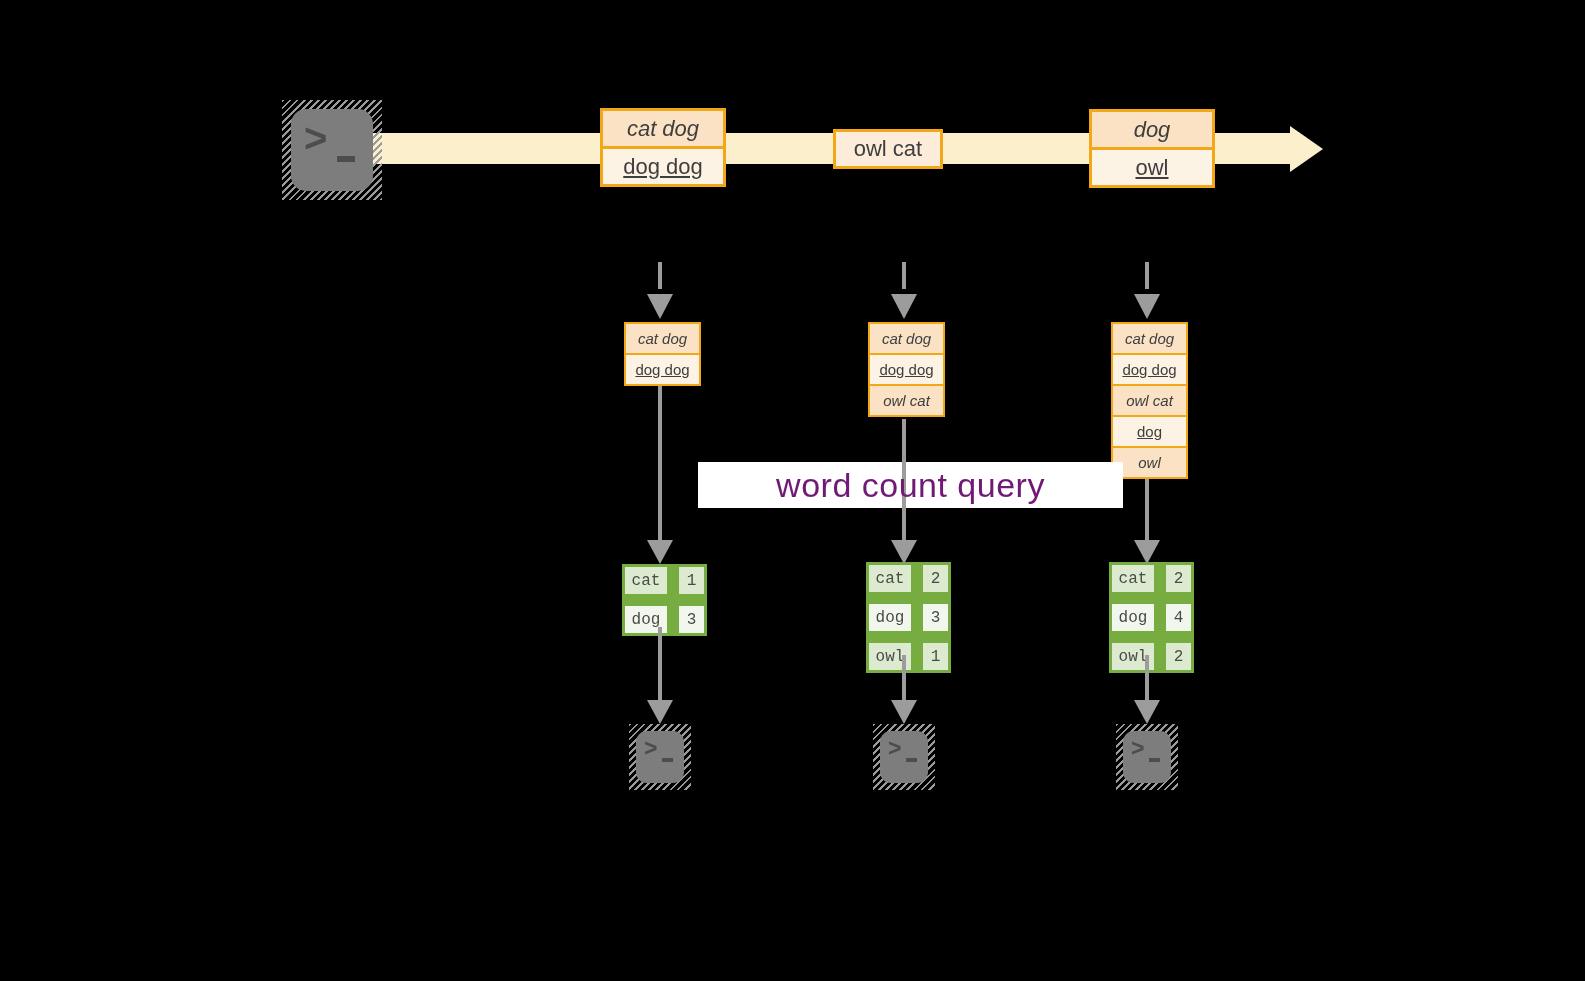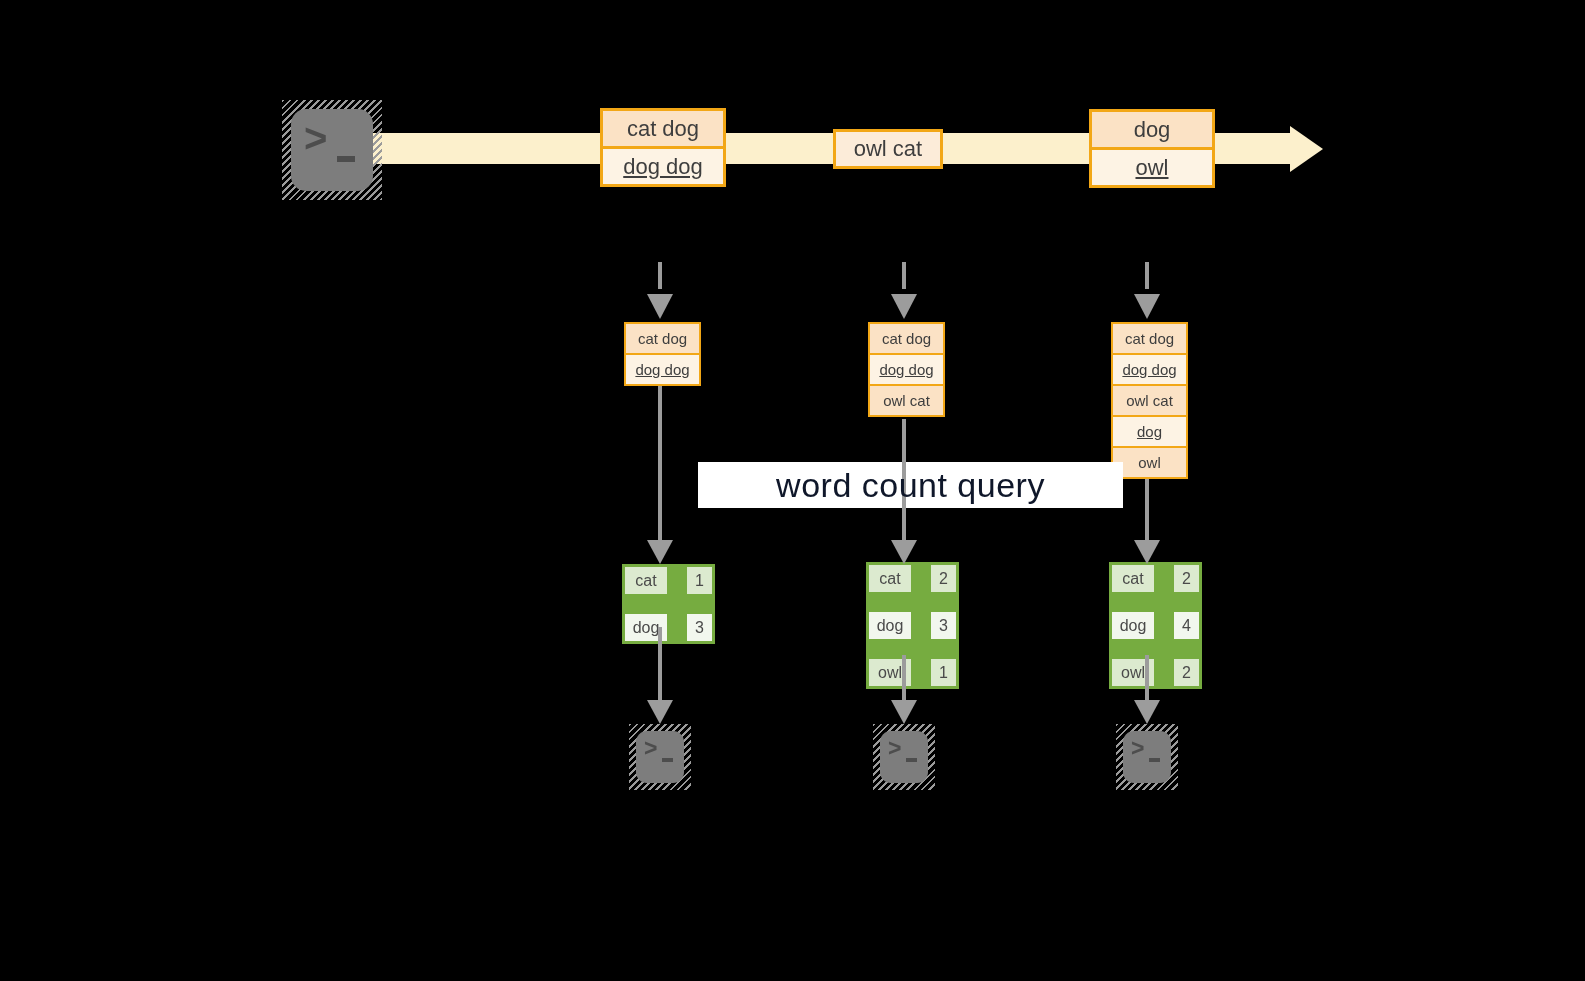--- a/index.html
+++ b/index.html
@@ -25,21 +25,21 @@
   .band { position:absolute; left:370px; top:133px; width:920px; height:31px; background:var(--band); }
   .band-head { position:absolute; left:1290px; top:126px; width:0; height:0;
     border-top:23px solid transparent; border-bottom:23px solid transparent; border-left:33px solid var(--band); }
 
   
   .msgbox { position:absolute; border:3px solid var(--orange); box-sizing:content-box; }
   .msgbox .cell { display:flex; align-items:center; justify-content:center;
     font-size:22px; color:var(--ink); height:35px; }
   .msgbox .cell + .cell { border-top:3px solid var(--orange); }
   .msgbox2 .cell { height:34px; }
-  .fill-peach { background:var(--peach); }
+  .fill-peach { background:var(--peach);font-style:italic; }
   .fill-cream { background:var(--cream);text-decoration:underline; }
   .fill-mid   { background:var(--peachmid); }
 
   .box1 { left:600px;  top:108px; width:120px; }
   .box2 { left:833px;  top:129px; width:104px; }
   .box3 { left:1089px; top:109px; width:120px; }
 
   
   .c1 { --cx:660px; }
   .c2 { --cx:904px; }
@@ -62,22 +62,22 @@
 
   
   .buf { position:absolute; left:calc(var(--cx) - 36px); top:322px; width:73px;
          border:2px solid var(--orange); box-sizing:content-box; }
   .buf .cell { display:flex; align-items:center; justify-content:center;
     height:29px; font-size:15px; color:var(--ink); }
   .buf .cell + .cell { border-top:2px solid var(--orange); }
 
   
   .counts { position:absolute; left:calc(var(--cx) - 38px);
-    display:grid; grid-template-columns:42px 25px; gap:20px; padding:3px;
-    background:var(--green); }
+    display:grid; grid-template-columns:42px 25px; gap:12px; padding:3px;
+    background:var(--green);font-family:Liberation Mono, monospace; }
   .t1 { top:564px; } .t2 { top:562px; } .t3 { top:562px; }
   .counts .gcell { display:flex; align-items:center; justify-content:center;
     height:27px; font-size:16px; color:#4A4A4A; }
   .g-tint  { background:var(--gtint); }
   .g-light { background:var(--glight); }
 
   
   .term { position:absolute;
     background:repeating-linear-gradient(135deg, #9B9B9B 0px, #9B9B9B 2px, transparent 2px, transparent 5px); }
   .term-inner { position:absolute; background:var(--termgray); }
@@ -88,21 +88,21 @@
   .chev { position:absolute; font-weight:bold; color:var(--glyph); line-height:1; }
   .term-big .chev { left:13px; top:9px; font-size:40px; }
   .term-sm  .chev { left:8px; top:6px; font-size:23px; }
   .uscore { position:absolute; background:var(--glyph); }
   .term-big .uscore { left:46px; top:47px; width:18px; height:6px; }
   .term-sm  .uscore { left:26px; top:27px; width:11px; height:4px; }
 
   
   .label { position:absolute; left:698px; top:462px; width:425px; height:46px;
     background:#FFFFFF; display:flex; align-items:center; justify-content:center; }
-  .label span { position:relative; z-index:7; font-size:34px; color:#0f172a;
+  .label span { position:relative; z-index:7; font-size:34px; color:#701a75;
     font-weight:400; letter-spacing:0.5px; }
 </style>
 </head>
 <body>
 
 <div class="stage">
 
   <div class="band"></div>
   <div class="band-head"></div>
 

